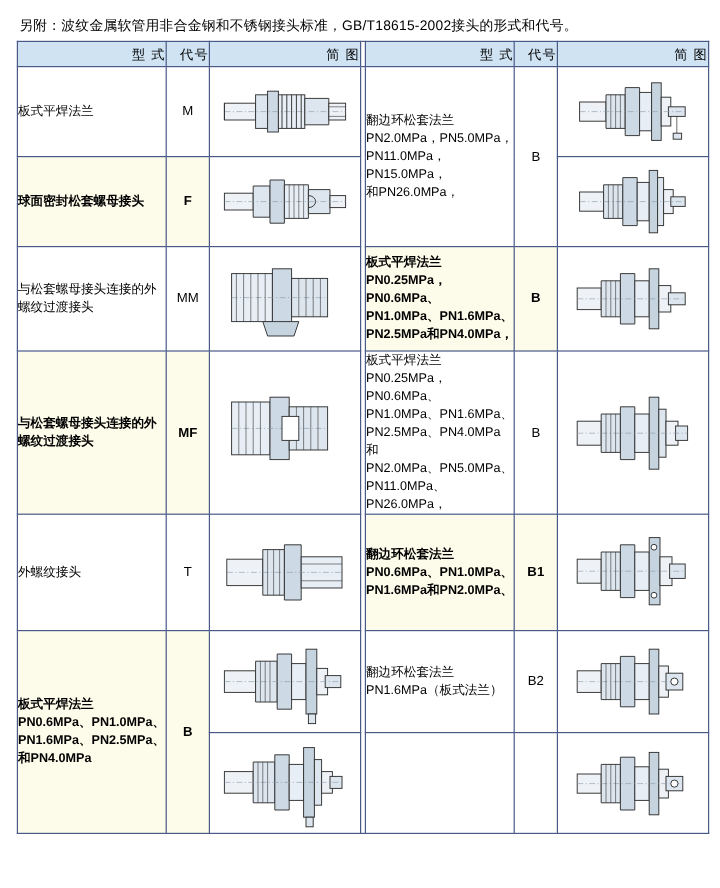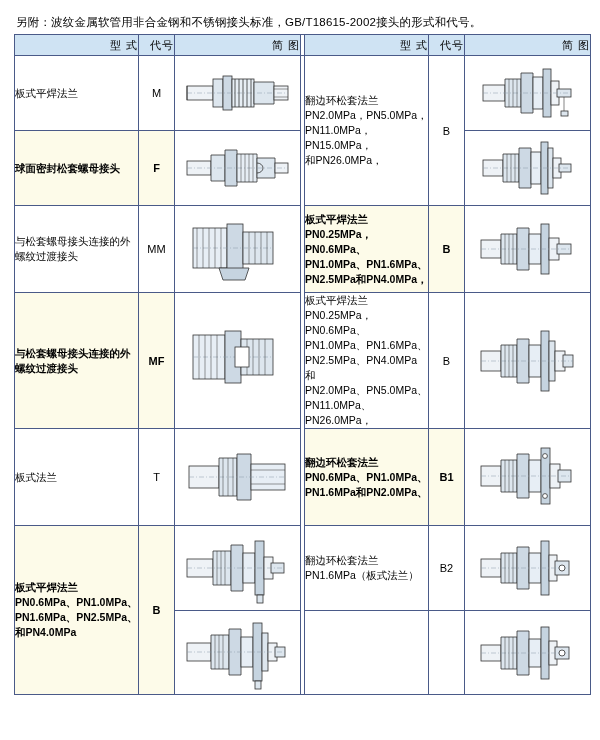--- a/index.html
+++ b/index.html
@@ -310,21 +310,21 @@
                 <line x1="36" y1="24" x2="36" y2="56" stroke-width="0.5"></line>
                 <line x1="40" y1="24" x2="40" y2="56" stroke-width="0.5"></line>
                 <line x1="44" y1="24" x2="44" y2="56" stroke-width="0.5"></line>
               </g>
             </svg>
           </span>
         </td>
       </tr>
 
       <tr>
-        <td class="type plain" style="height:96px">板式法兰</td>
+        <td class="type plain" style="height:96px">外螺纹接头</td>
         <td class="code plain">T</td>
         <td class="fig">
           <span class="fig-wrap">
             <svg width="118" height="78" viewBox="0 0 118 78">
               <g stroke="#333" stroke-width="0.8" fill="#eef2f6">
                 <rect x="10" y="28" width="30" height="22"></rect>
                 <path d="M40 20 L58 20 L58 58 L40 58 Z" fill="#dde6ee"></path>
                 <path d="M58 16 L72 16 L72 62 L58 62 Z" fill="#cdd9e4"></path>
                 <rect x="72" y="26" width="34" height="26" fill="#e7eef5"></rect>
                 <line x1="10" y1="39" x2="106" y2="39" stroke="#8899aa" stroke-width="0.5" stroke-dasharray="5,2,1,2"></line>

